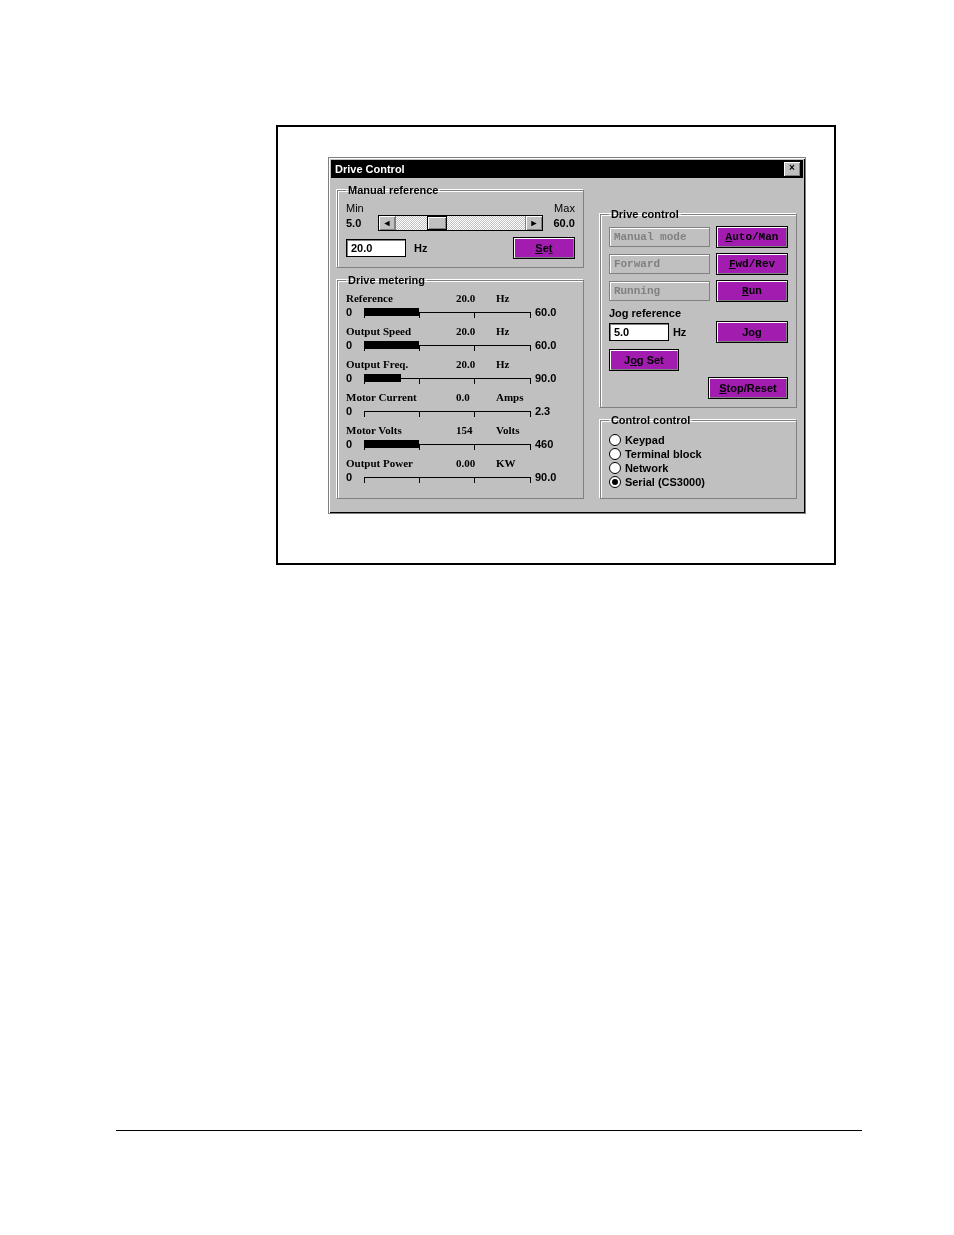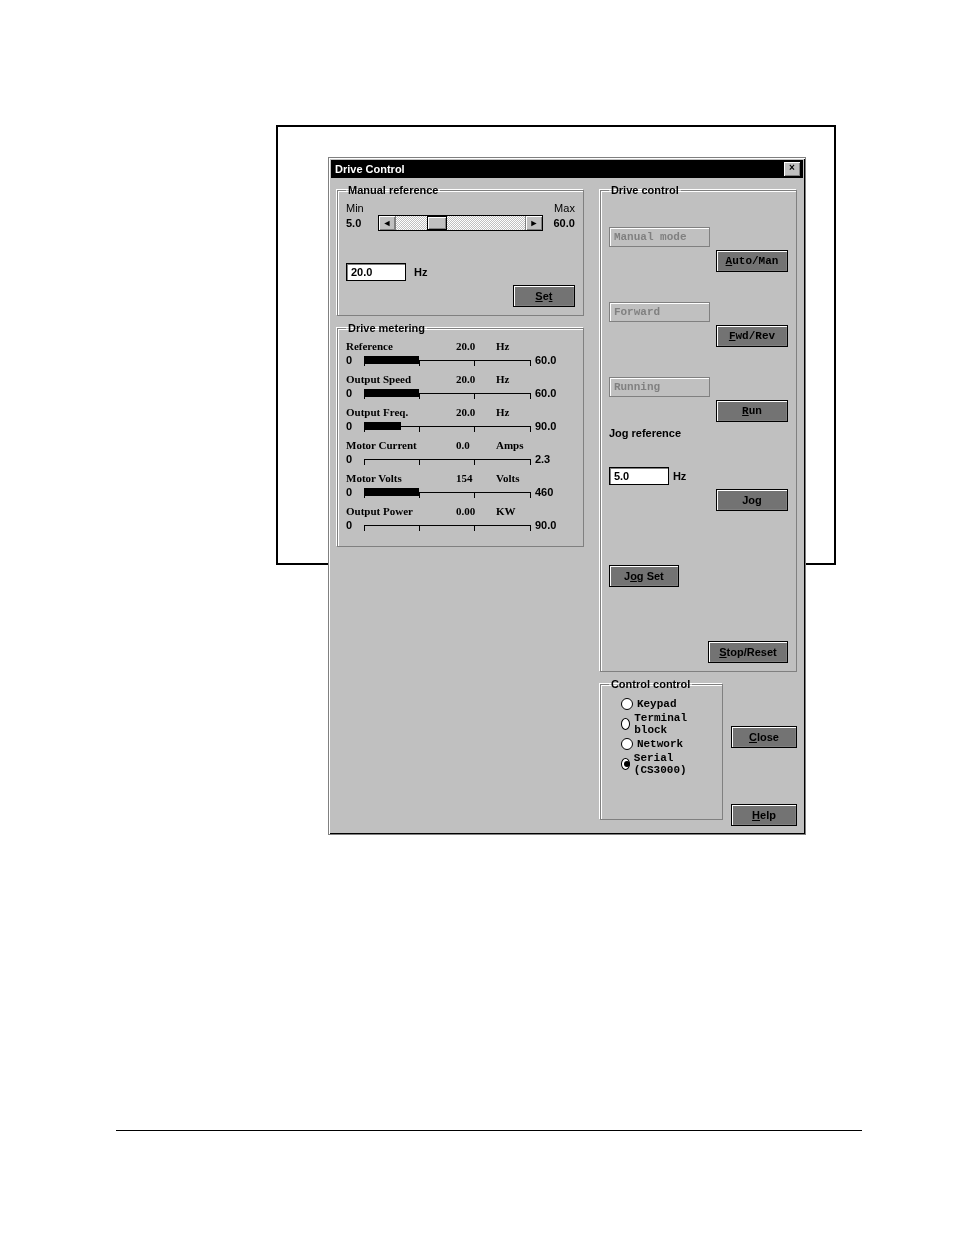--- a/index.html
+++ b/index.html
@@ -55,20 +55,21 @@
     font-weight: bold;
     color: #000;
     text-align: center;
     line-height: 12px;
     cursor: pointer;
   }
   .body {
     padding: 4px 8px 8px 8px;
     display: flex;
     gap: 16px;
+    align-items: flex-end;
   }
   .left-col { width: 248px; }
   .right-col { width: 198px; }
   fieldset {
     border: 1px solid #808080;
     box-shadow: 1px 1px 0 #fff inset, -1px -1px 0 #fff;
     margin: 0 0 6px 0;
     padding: 6px 8px 8px 8px;
   }
   legend {
@@ -130,31 +131,30 @@
   .input-ro {
     background: #c0c0c0;
     border: 1px solid #808080;
     box-shadow: inset 1px 1px 0 #fff;
     height: 20px; line-height: 18px; padding: 0 4px;
     color: #808080;
     font-weight: bold;
     box-sizing: border-box;
   }
   .btn {
-    background: #737373;
+    background: #a21caf;
     border: 1px solid #000;
     box-shadow: inset 1px 1px 0 #fff, inset -1px -1px 0 #808080;
     height: 22px;
     font-weight: bold;
     font-family: inherit;
     font-size: 11px;
     cursor: pointer;
     padding: 0 4px;
     min-width: 62px;
-    margin-top: 48px;
   }
   .btn u { text-decoration: underline; }
   .set-row { display:flex; align-items:center; gap:6px; margin-top:6px; }
   .set-row .unit { font-weight: bold; margin-left: 2px; }
   .meter-block { margin-bottom: 6px; }
   .meter-head {
     display: grid;
     grid-template-columns: 110px 40px 44px;
     font-weight: bold;
     font-family: Liberation Serif, serif;
@@ -208,21 +208,21 @@
   }
   .jog-lbl { font-weight: bold; margin-top: 4px; }
   .jog-row {
     display: grid;
     grid-template-columns: 60px 24px 1fr 72px;
     align-items: center;
     gap: 4px;
   }
   .cs-opt {
     display: flex; align-items: center; gap: 4px;
-    font-weight: bold; margin: 2px 12px; font-family: Liberation Mono, monospace;
+    font-weight: bold; margin: 2px 0;
   }
   .radio {
     width: 12px; height: 12px;
     border: 1px solid #000;
     border-radius: 50%;
     background: #fff;
     position: relative;
     box-sizing: border-box;
   }
   .radio.sel::after {
@@ -447,23 +447,19 @@
                   <div class="cs-opt">
                     <span class="radio"></span>
                     <span>Network</span>
                   </div>
                   <div class="cs-opt">
                     <span class="radio sel"></span>
                     <span>Serial (CS3000)</span>
                   </div>
                 </div>
             </fieldset>
-            <div class="right-buttons">
-              <button class="btn" style="min-width:66px"><u>C</u>lose</button>
-              <button class="btn" style="min-width:66px"><u>H</u>elp</button>
-            </div>
           </div>
         </div>
       </div>
     </div>
   </div>
   <div class="footer-line"></div>
 </div>
 
 </body></html>

